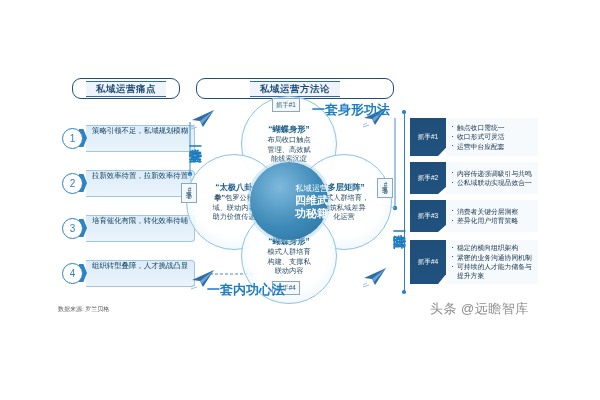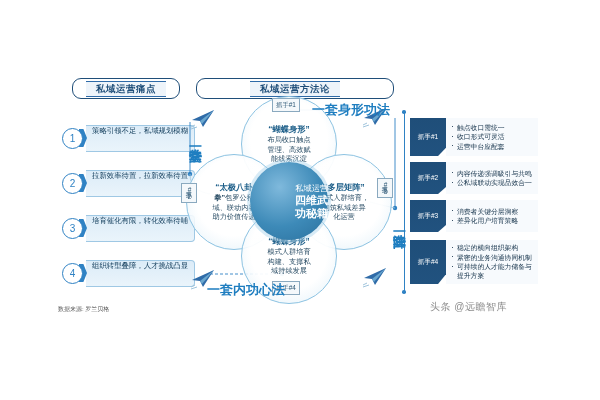--- a/index.html
+++ b/index.html
@@ -94,21 +94,21 @@
     list-style:none;font-size:6.8px;color:#14324a;line-height:9.4px;
     padding-left:7px;position:relative;
   }
   .m-body li:before{content:"·";position:absolute;left:1px;top:-0.5px;font-size:9px;color:#14324a;}
   .m-body ul{margin:0;padding:0;}
 
   .right-rail{position:absolute;border-left:1.1px solid #2f82c4;}
   .rail-dot{position:absolute;width:3.5px;height:3.5px;border-radius:50%;background:#2f82c4;}
 
   .footnote{position:absolute;font-size:6px;color:#555;}
-  .watermark{position:absolute;font-size:10px;color:#8d8d8d;letter-spacing:.5px;}
+  .watermark{position:absolute;font-size:13px;color:#8d8d8d;letter-spacing:.5px;}
 </style>
 </head>
 <body>
 
 <div id="canvas">
 
   <div class="panel-head" style="left:72px;top:78px;width:106px;">
     <span class="inner">私域运营痛点</span>
   </div>
 
@@ -207,21 +207,21 @@
       <div class="l-title">“多层矩阵”</div>
       <div class="l-body">模式人群培育，</div>
       <div class="l-body">构筑私域差异</div>
       <div class="l-body">化运营</div>
     </div>
 
     <div class="lobe" style="left:55px;top:112px;width:96px;height:96px;">
       <div class="l-title">“蝴蝶身形”</div>
       <div class="l-body">模式人群培育</div>
       <div class="l-body">构建、支撑私</div>
-      <div class="l-body">域持续发展</div>
+      <div class="l-body">联动内容</div>
     </div>
 
     <div class="core">
       <div class="c1">私域运营</div>
       <div class="c2">四维武</div>
       <div class="c2">功秘籍</div>
     </div>
   </div>
 
   <div class="tag" style="left:272px;top:98px;">抓手#1</div>

